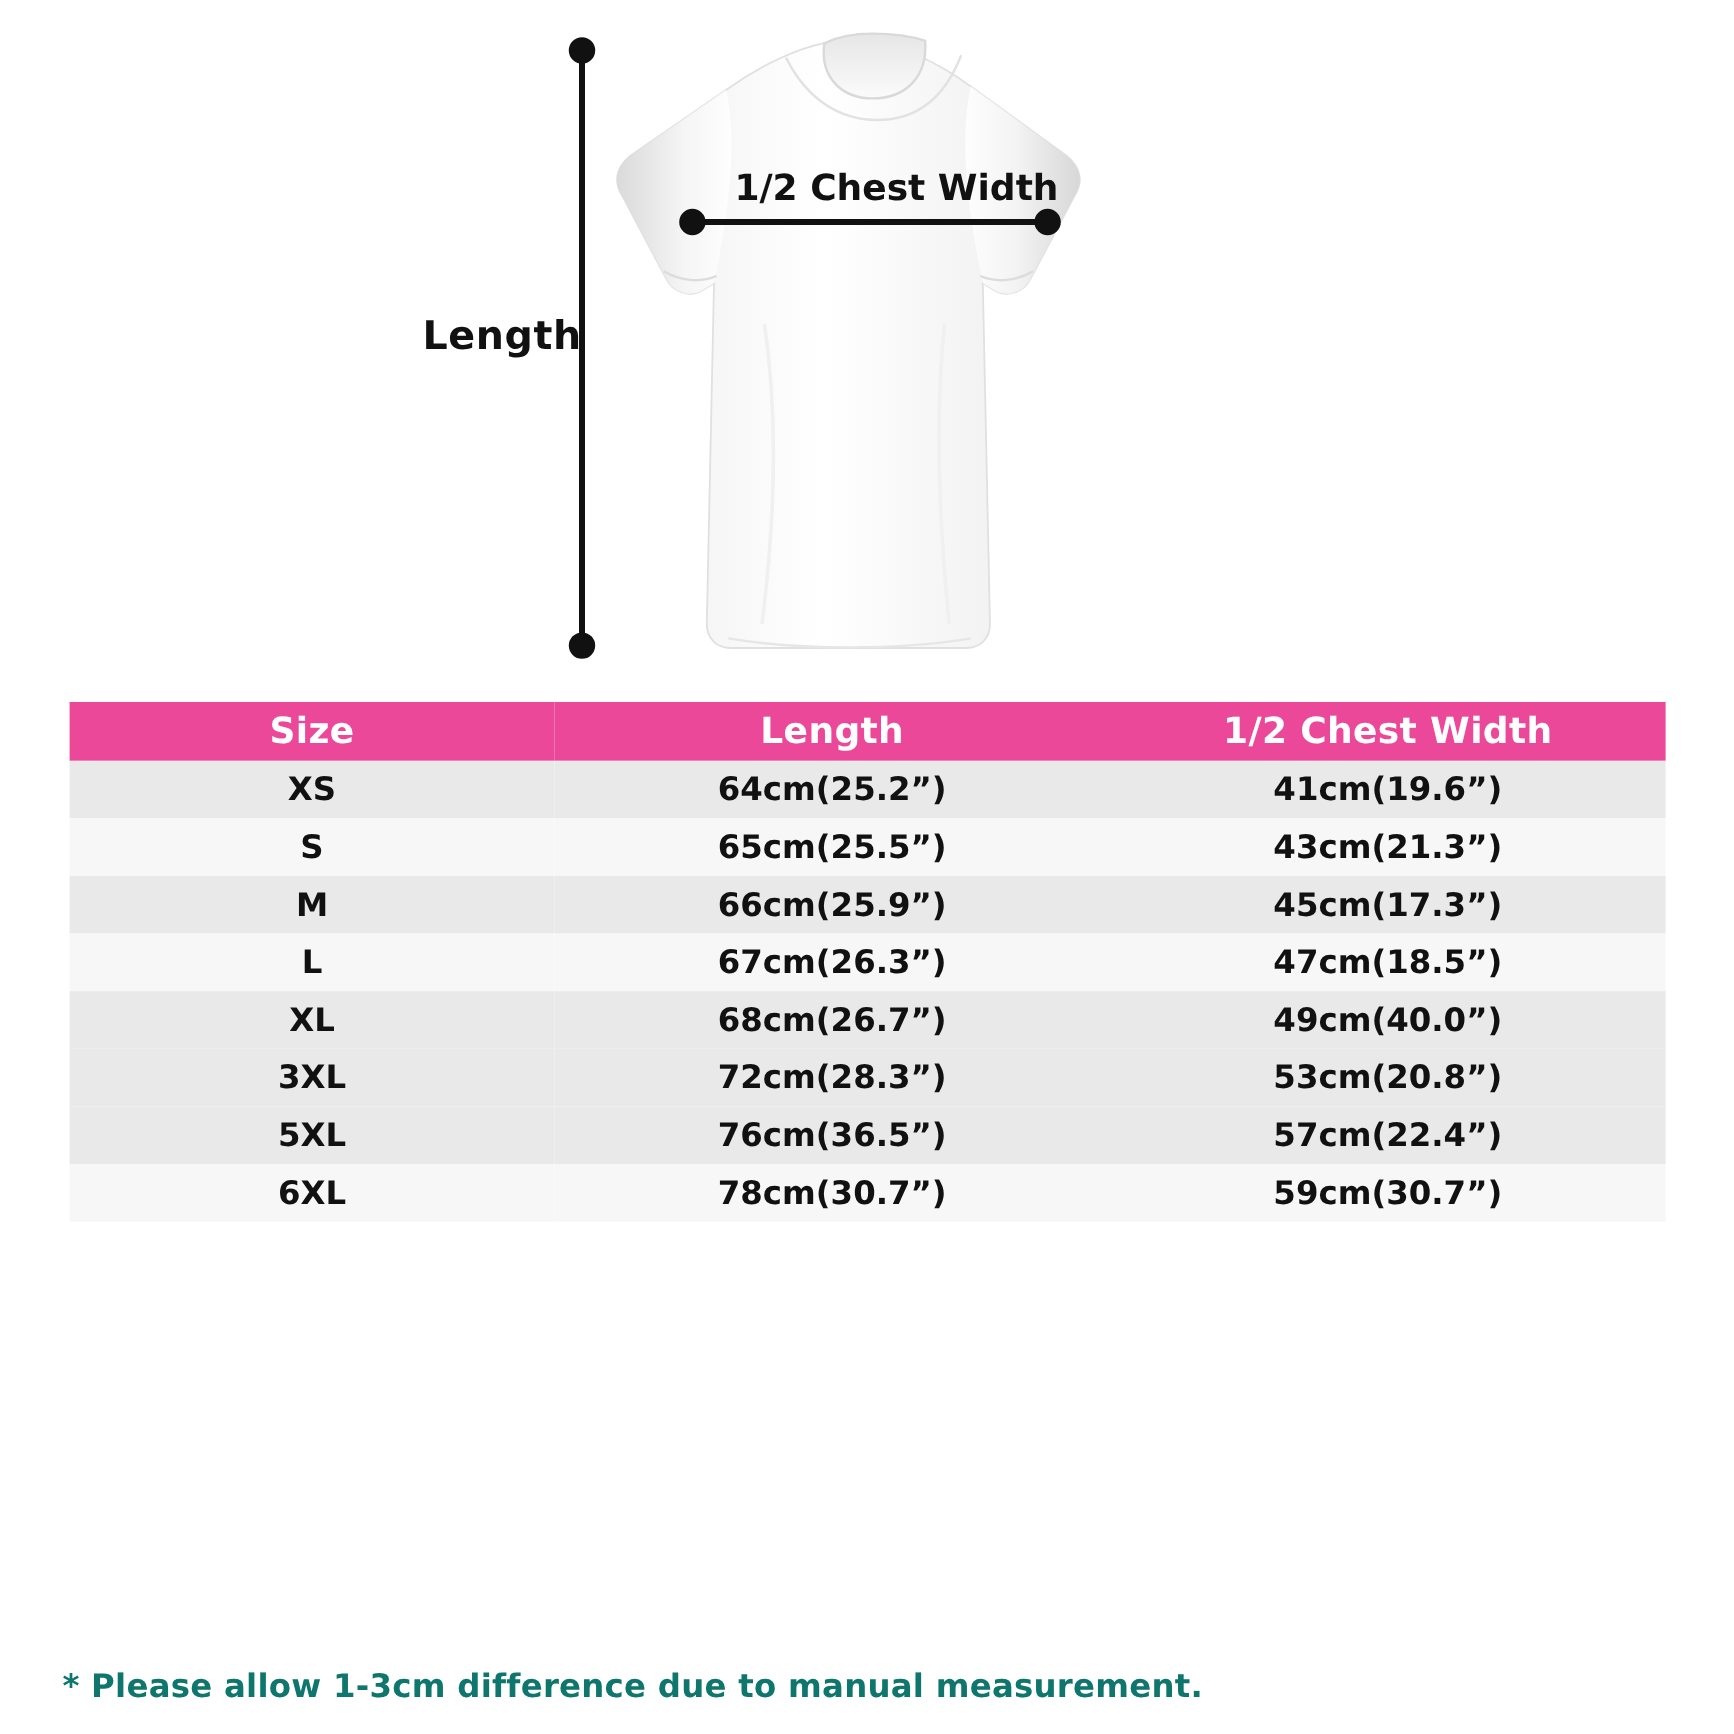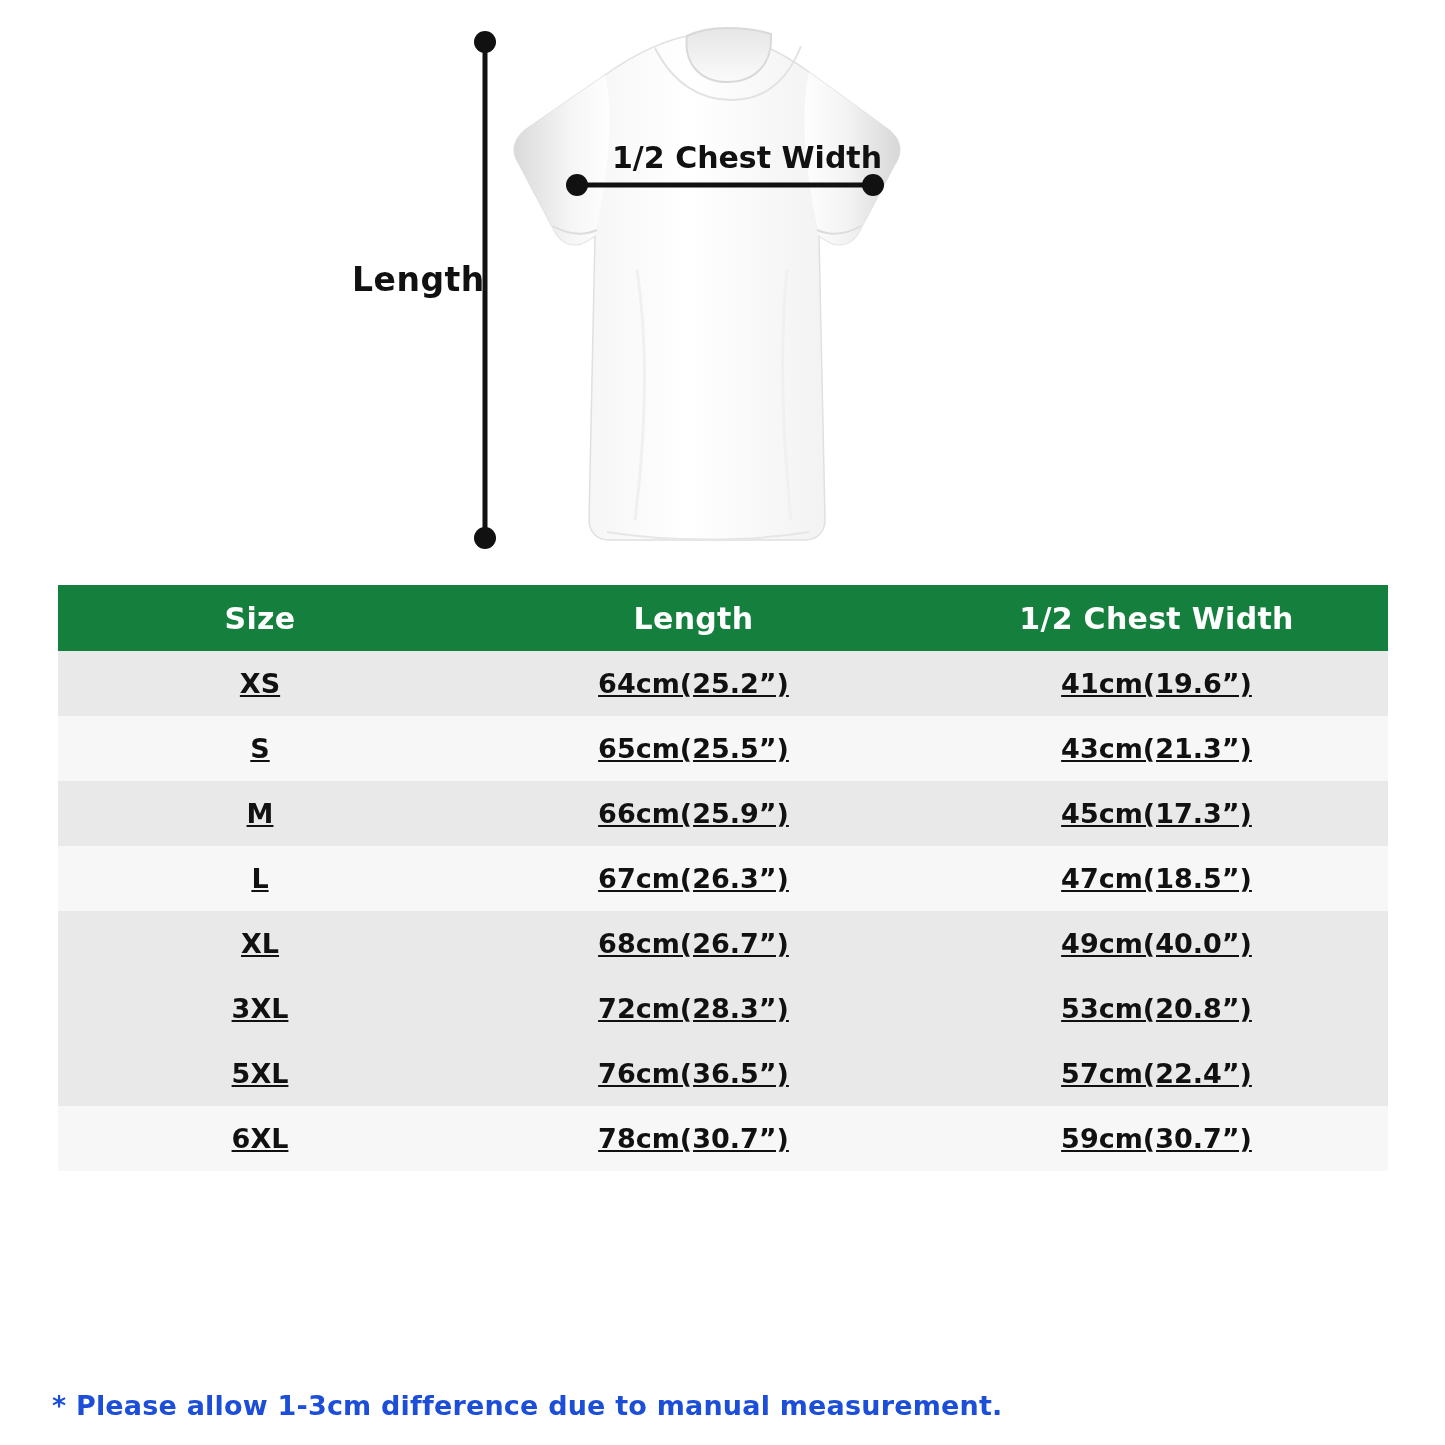--- a/index.html
+++ b/index.html
@@ -74,48 +74,47 @@
     top: 585px;
     width: 1330px;
     border-collapse: collapse;
     table-layout: fixed;
   }
   .table th, .table td {
     text-align: center;
     font-weight: bold;
   }
   .table thead th {
-    background: #15803d;
+    background: #ec4899;
     color: #ffffff;
     font-size: 30px;
-    height: 66px;
+    height: 49px;
     padding: 0;
     letter-spacing: 0.3px;
   }
   .table tbody td {
     font-size: 27px;
-    height: 65px;
+    height: 48px;
     padding: 0;
     color: #111111;
-    text-decoration: underline;
   }
   .table tbody tr.odd td  { background: #e9e9e9; }
   .table tbody tr.even td { background: #f7f7f7; }
 
   .col-size  { width: 404px; }
   .col-len   { width: 463px; }
   .col-chest { width: 463px; }
 
   .note {
     position: absolute;
     left: 52px;
     top: 1390px;
     font-size: 27px;
     font-weight: bold;
-    color: #1d4ed8;
+    color: #0f766e;
     letter-spacing: 0.2px;
   }
 </style>
 </head>
 <body>
 
 <div class="diagram">
 
   <div class="shirt-wrap">
     <svg width="440" height="540" viewBox="0 0 440 540" xmlns="http://www.w3.org/2000/svg">

